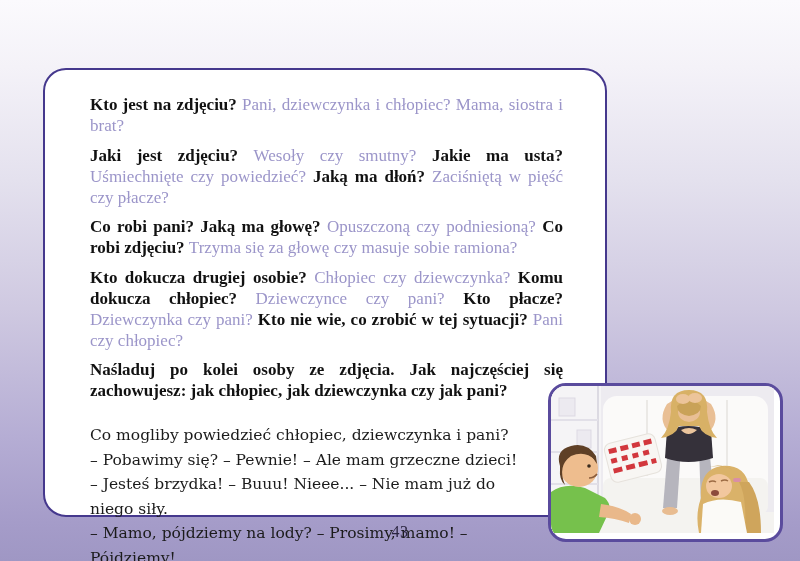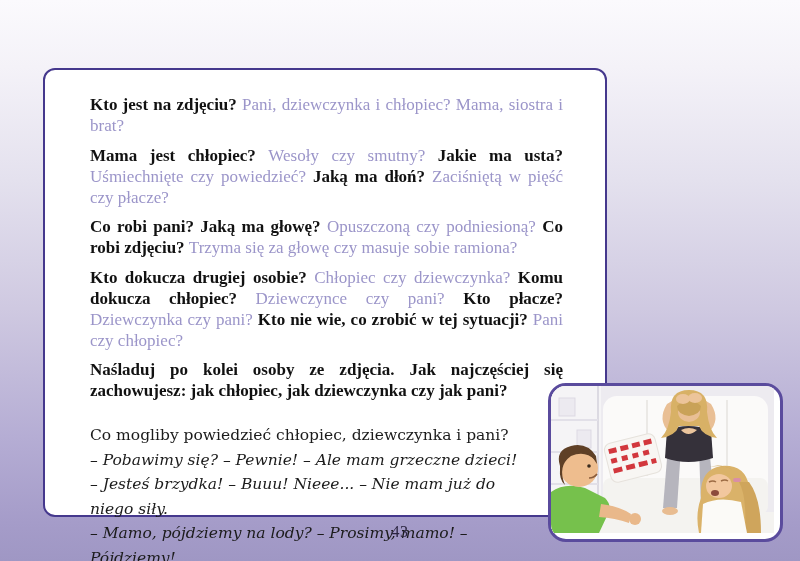--- a/index.html
+++ b/index.html
@@ -14,21 +14,21 @@
       #fbfafd 0%, #f4f2f8 12%, #e4e1ee 32%,
       #cfc9e1 55%, #b5add4 78%, #a59cc9 93%, #9f97c4 100%);
     overflow:hidden;
   }
   
   #bubble{
     position:absolute;left:43px;top:68px;
     width:564px;height:449px;
     background:#ffffff;
     border:2px solid #45388d;
-    border-radius:12px;
+    border-radius:23px;
     box-sizing:border-box;
   }
   #bubble-inner{
     padding:24px 42px 0 45px;
   }
   p.q{
     margin:0 0 8.5px 0;
     font-size:17px;
     line-height:21px;
     text-align:justify;
@@ -39,21 +39,21 @@
   
   #dialogue{
     margin-top:22px;
     width:448px;
     font-family:"DejaVu Serif", serif;
     font-size:15.5px;
     line-height:24.5px;
     color:#1b1b1b;
   }
   #dialogue .intro{ font-style:normal; }
-  #dialogue .dline{ font-style:italic; }
+  #dialogue .dline{ }
   
   #photo-frame{
     position:absolute;left:548px;top:383px;
     width:229px;height:153px;
     border:3px solid #5a4b9d;
     border-radius:18px;
     overflow:hidden;
     background:#ffffff;
     z-index:5;
     box-shadow:0 0 0 1px #ffffff inset;
@@ -70,21 +70,21 @@
 </style>
 </head>
 <body>
 
 <div id="page">
 
   <div id="bubble">
     <div id="bubble-inner">
       <div id="questions-container">
           <p class="q"><span class="ques">Kto jest na zdjęciu? </span><span class="opt">Pani, dziewczynka i chłopiec? Mama, siostra i brat?</span></p>
-          <p class="q"><span class="ques">Mama jest chłopiec? </span><span class="opt">Wesoły czy smutny? </span><span class="ques">Jakie ma usta? </span><span class="opt">Uśmiechnięte czy powiedzieć? </span><span class="ques">Jaką ma dłoń? </span><span class="opt">Zaciśniętą w pięść czy płacze?</span></p>
+          <p class="q"><span class="ques">Jaki jest zdjęciu? </span><span class="opt">Wesoły czy smutny? </span><span class="ques">Jakie ma usta? </span><span class="opt">Uśmiechnięte czy powiedzieć? </span><span class="ques">Jaką ma dłoń? </span><span class="opt">Zaciśniętą w pięść czy płacze?</span></p>
           <p class="q"><span class="ques">Co robi pani? Jaką ma głowę? </span><span class="opt">Opuszczoną czy podniesioną? </span><span class="ques">Co robi zdjęciu? </span><span class="opt">Trzyma się za głowę czy masuje sobie ramiona?</span></p>
           <p class="q"><span class="ques">Kto dokucza drugiej osobie? </span><span class="opt">Chłopiec czy dziewczynka? </span><span class="ques">Komu dokucza chłopiec? </span><span class="opt">Dziewczynce czy pani? </span><span class="ques">Kto płacze? </span><span class="opt">Dziewczynka czy pani? </span><span class="ques">Kto nie wie, co zrobić w tej sytuacji? </span><span class="opt">Pani czy chłopiec?</span></p>
           <p class="q"><span class="ques">Naśladuj po kolei osoby ze zdjęcia. Jak najczęściej się zachowujesz: jak chłopiec, jak dziewczynka czy jak pani?</span></p>
         </div>
       <div id="dialogue">
         <div class="intro">Co mogliby powiedzieć chłopiec, dziewczynka i pani?</div>
         <div id="dialogue-lines">
             <div class="dline">– Pobawimy się? – Pewnie! – Ale mam grzeczne dzieci!</div>
             <div class="dline">– Jesteś brzydka! – Buuu! Nieee... – Nie mam już do niego siły.</div>
             <div class="dline">– Mamo, pójdziemy na lody? – Prosimy, mamo! – Pójdziemy!</div>

